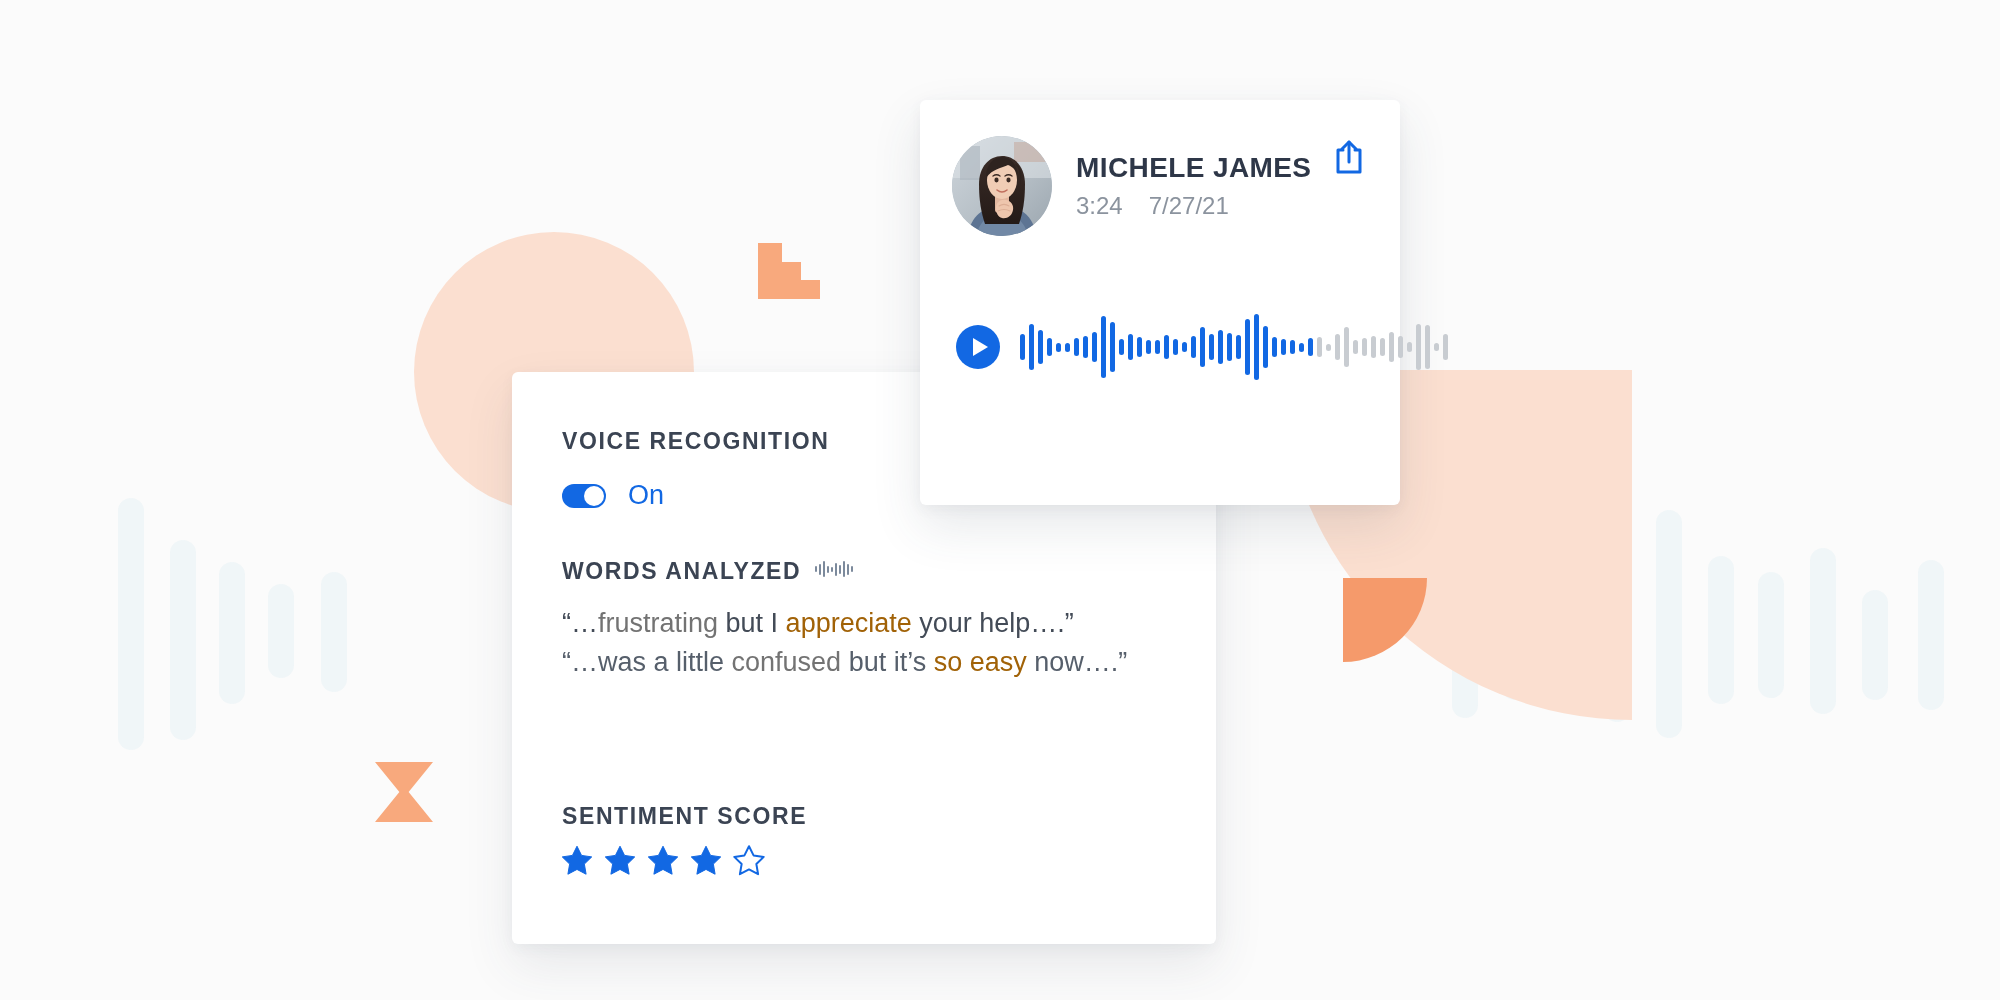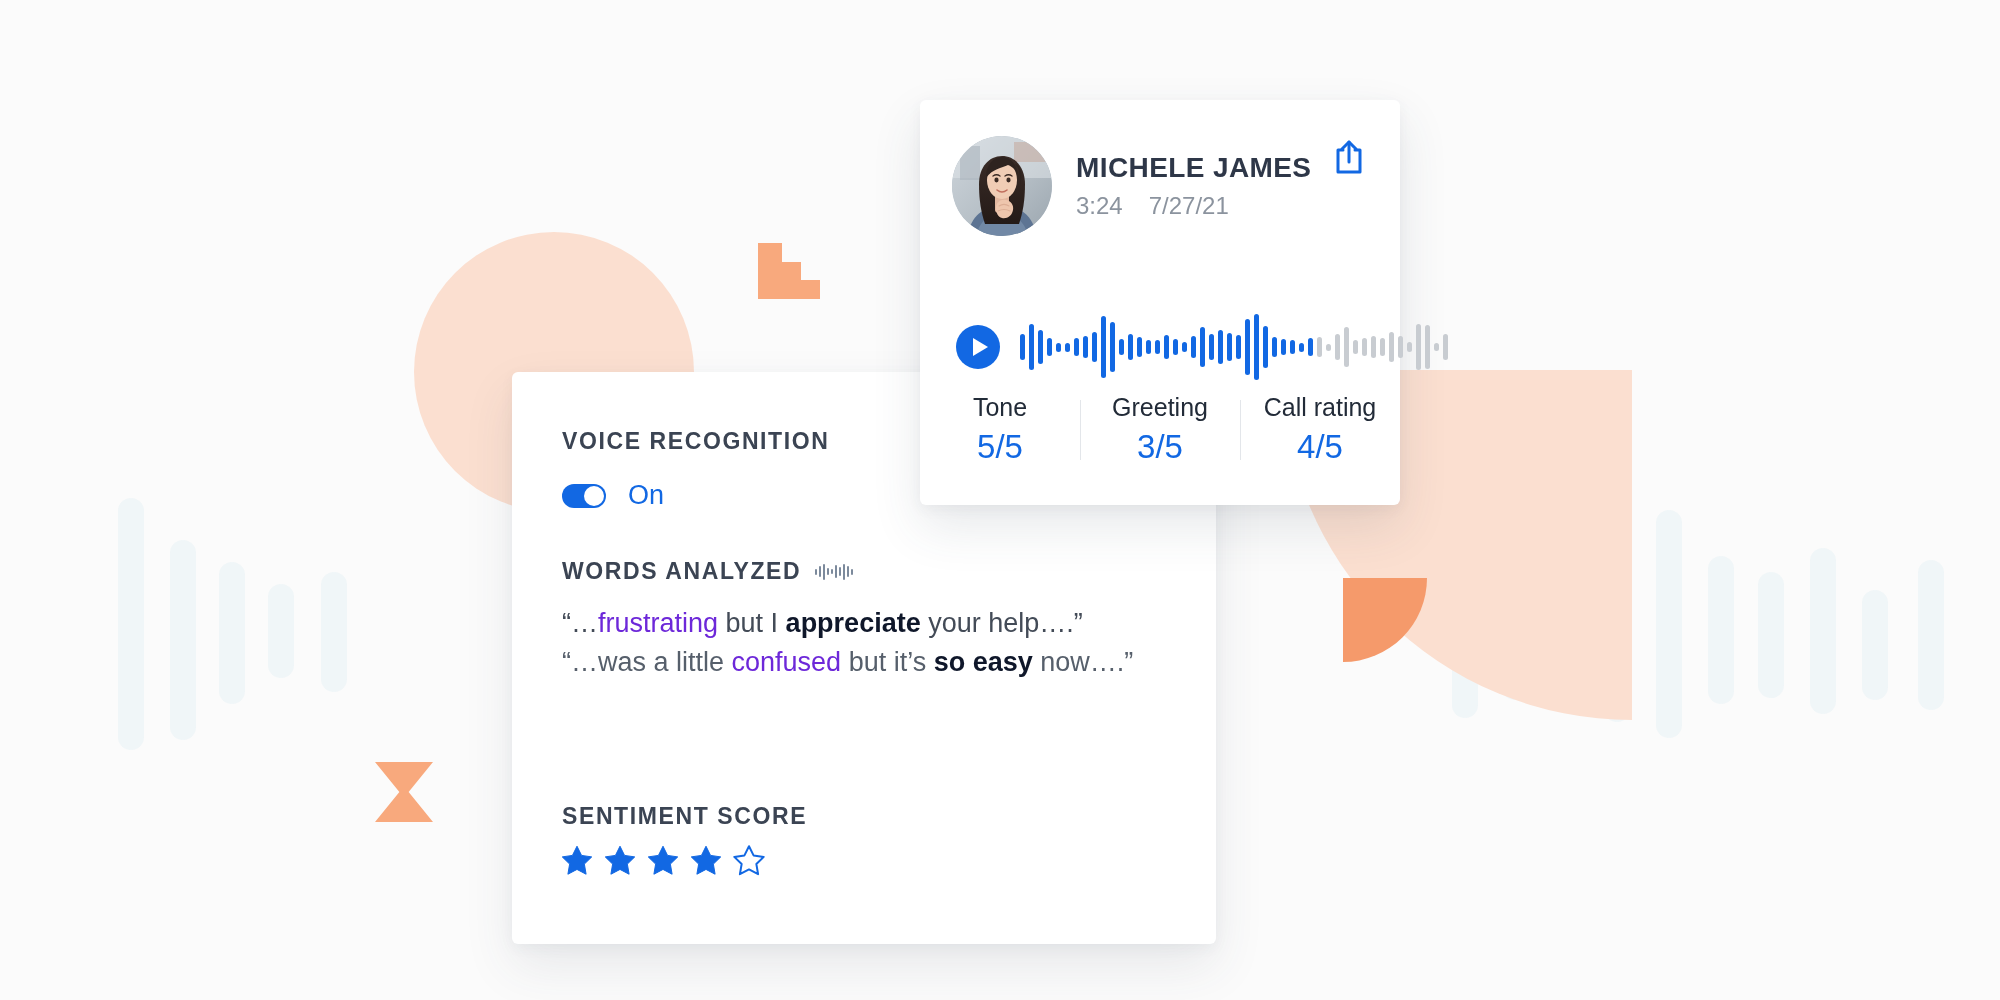--- a/index.html
+++ b/index.html
@@ -87,35 +87,35 @@
   }
   .m-label{font-size:25px;color:#222b38;line-height:1.25;}
   .m-value{font-size:33px;color:#1268e3;line-height:1.25;margin-top:3px;}
 
   
   .lc-title{
     position:absolute;left:50px;font-size:23px;font-weight:700;color:#3b4453;
     letter-spacing:1.6px;line-height:1;
   }
   #voiceTitle{top:58px;}
-  #wordsTitle{top:188px;display:flex;align-items:center;gap:14px;}
+  #wordsTitle{top:188px;display:flex;align-items:flex-start;gap:14px;}
   #sentTitle{top:433px;}
   .mini-wave{display:flex;align-items:center;gap:2px;height:18px;}
   .mini-wave i{display:block;width:2px;border-radius:2px;background:#7c8a9c;}
 
   .toggle-row{position:absolute;left:50px;top:110px;display:flex;align-items:center;}
   .toggle{width:44px;height:24px;border-radius:14px;background:#1268e3;position:relative;cursor:pointer;}
   .toggle .knob{position:absolute;right:2px;top:2px;width:20px;height:20px;border-radius:50%;background:#fff;}
   .toggle-label{margin-left:22px;font-size:27px;color:#1268e3;line-height:1;}
 
   .quotes{position:absolute;left:50px;top:232px;}
   .quote{font-size:27px;line-height:1.44;color:#565f6b;white-space:nowrap;}
   .quote.dark{color:#434b57;}
-  .neg{color:#6d28d9;}
-  .pos{color:#0f172a;font-weight:bold;}
+  .neg{color:#737373;}
+  .pos{color:#a16207;}
 
   .stars{position:absolute;left:48px;top:472px;display:flex;gap:9px;}
   .stars svg{display:block;}
 </style>
 </head>
 <body>
 
 <div id="stage">
 
   <div class="bg-layer">
@@ -317,29 +317,15 @@
           <i class="mute" style="height: 30px;"></i>
           <i class="mute" style="height: 22px;"></i>
           <i class="mute" style="height: 10px;"></i>
           <i class="mute" style="height: 46px;"></i>
           <i class="mute" style="height: 44px;"></i>
           <i class="mute" style="height: 8px;"></i>
           <i class="mute" style="height: 26px;"></i>
         </div>
     </div>
 
-    <div class="metrics" id="metrics">
-        <div class="metric">
-          <div class="m-label">Tone</div>
-          <div class="m-value">5/5</div>
-        </div>
-        <div class="metric">
-          <div class="m-label">Greeting</div>
-          <div class="m-value">3/5</div>
-        </div>
-        <div class="metric">
-          <div class="m-label">Call rating</div>
-          <div class="m-value">4/5</div>
-        </div>
-      </div>
   </div>
 
 </div>
 
 </body></html>

